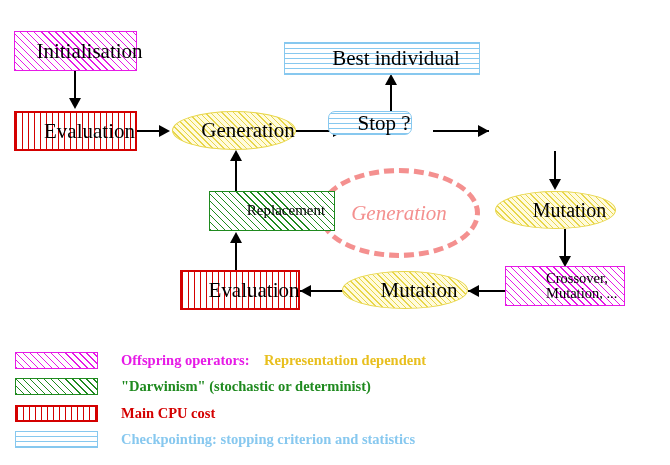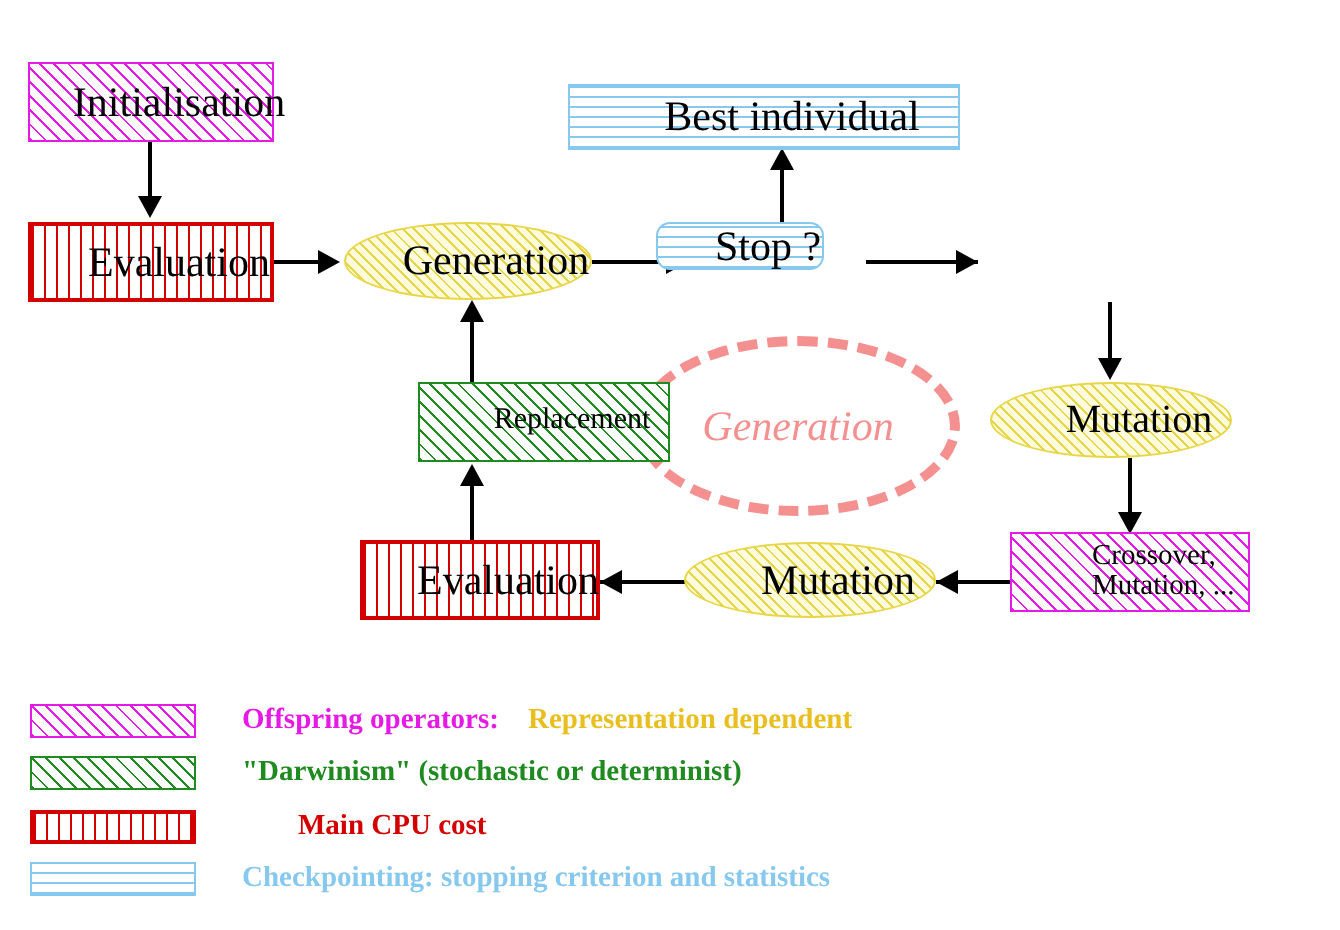--- a/index.html
+++ b/index.html
@@ -210,21 +210,21 @@
       <span>&nbsp;&nbsp;</span>
       <span class="c-gold">Representation dependent</span>
     </span>
   </div>
 
   <div class="legend-row" style="top:378px;">
     <span class="legend-swatch box-green pat-green-diag"></span>
     <span class="legend-text c-green">"Darwinism" (stochastic or determinist)</span>
   </div>
 
-  <div class="legend-row" style="top:405px;gap:28px;">
+  <div class="legend-row" style="top:405px;">
     <span class="legend-swatch box-red pat-red-vert"></span>
     <span class="legend-text c-red">Main CPU cost</span>
   </div>
 
   <div class="legend-row" style="top:431px;">
     <span class="legend-swatch box-blue pat-blue-horiz"></span>
     <span class="legend-text c-blue">Checkpointing: stopping criterion and statistics</span>
   </div>
 
 </div>

